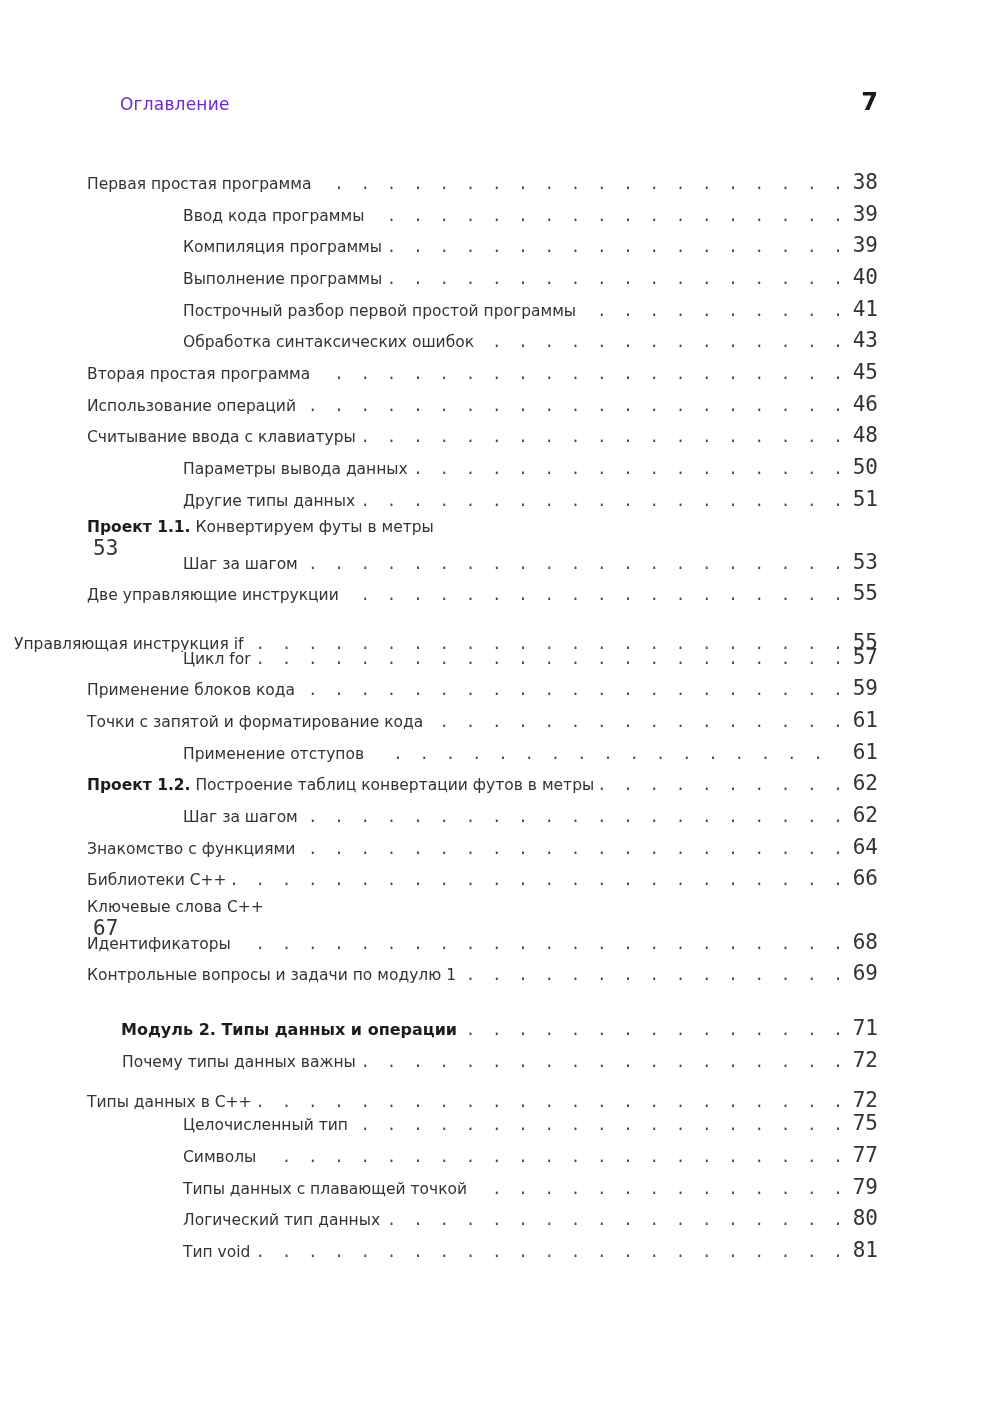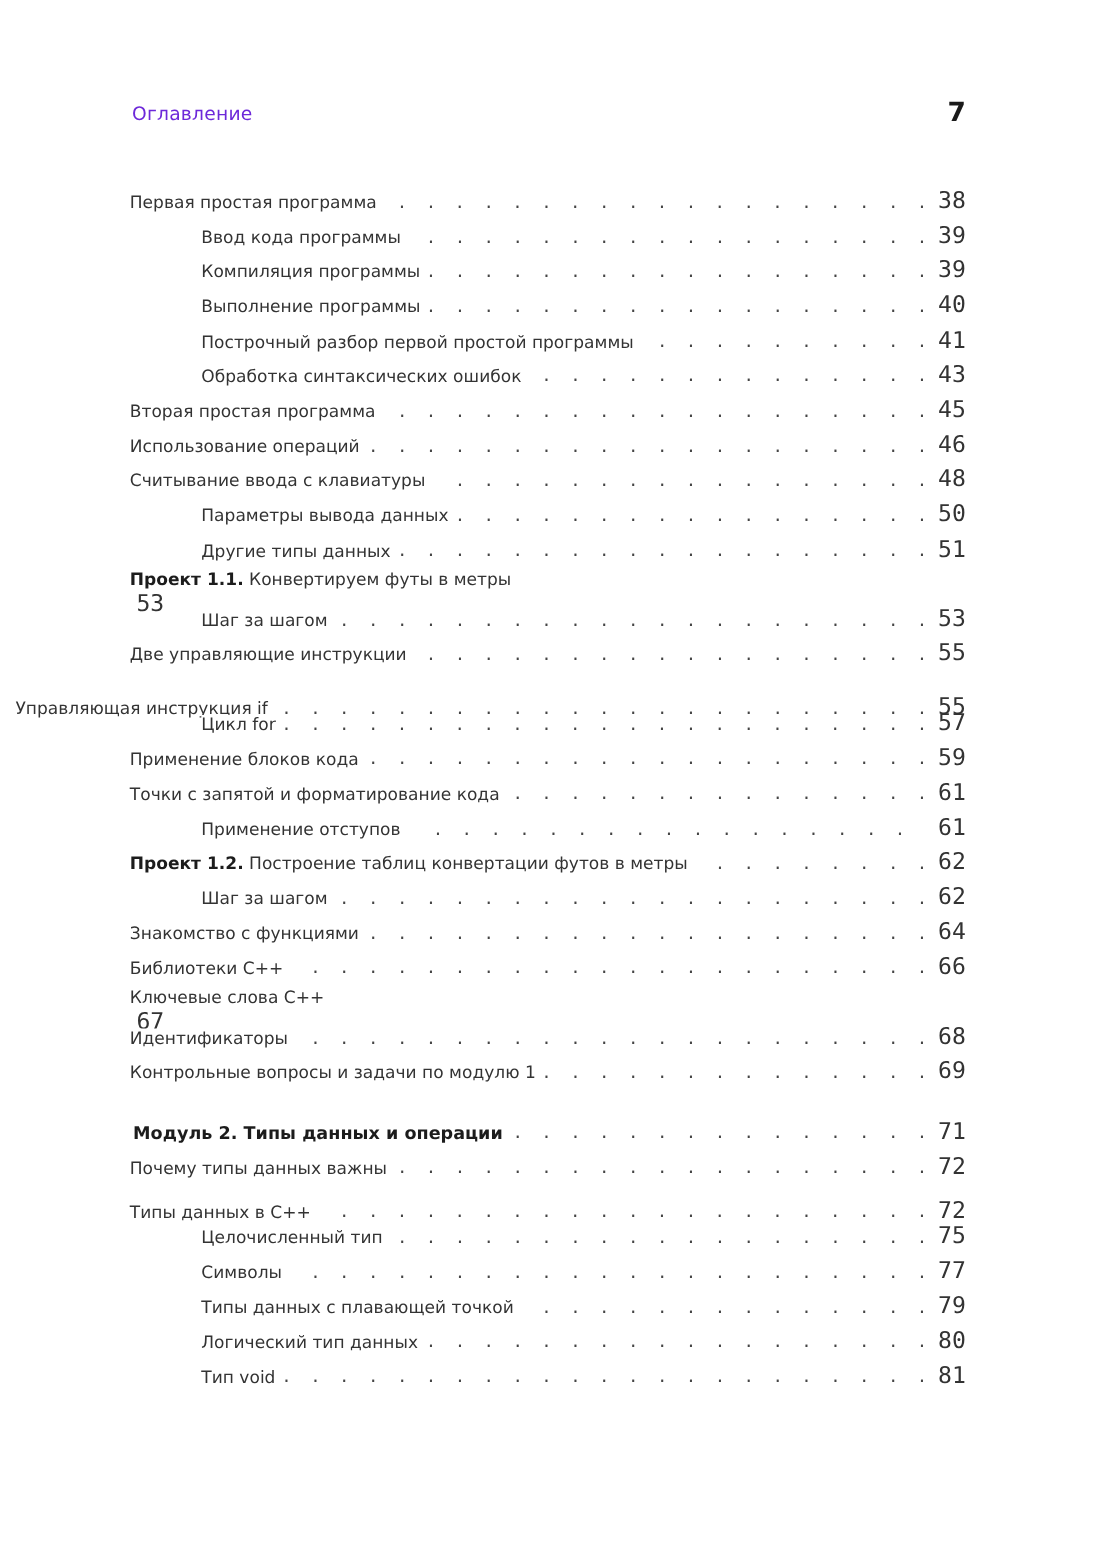--- a/index.html
+++ b/index.html
@@ -7,21 +7,21 @@
   .header-title { position:absolute; left:120px; top:94px; font-size:17px; color:#6d28d9; letter-spacing:0.2px; }
   .header-page { position:absolute; right:122px; top:88px; font-size:24px; font-weight:bold; color:#1a1a1a; }
   .toc { position:absolute; left:0; top:0; width:1000px; }
   .row { position:absolute; left:0; right:122px; height:24px; display:flex; align-items:baseline; font-size:15.5px; color:#333; }
   .row .title { white-space:nowrap; padding-right:6px; background:#fff; position:relative; z-index:2; }
   .row .title b { font-weight:bold; color:#1c1c1c; }
   .row .leader { flex:1; overflow:hidden; white-space:nowrap; font-family:"DejaVu Sans Mono", monospace; font-size:15px; letter-spacing:4.1px; color:#444; direction:rtl; text-align:left; }
   .row .page { font-family:"DejaVu Sans Mono", monospace; font-size:21px; padding-left:6px; color:#333; white-space:nowrap; }
   .row.lvl0 { padding-left:121px; }
   .row.lvl0 .title { font-weight:bold; color:#1c1c1c; font-size:16px; }
-  .row.lvl1 { padding-left:118px; }
+  .row.lvl1 { padding-left:87px; }
   .row.lvl2 { padding-left:183px; }
 </style>
 </head>
 <body>
 
 <div class="header-title">Оглавление</div>
 <div class="header-page">7</div>
 
 <div class="toc" id="toc">
     <div class="row lvl1" style="top: 170px;">
@@ -152,21 +152,21 @@
     <div class="row lvl1" style="top: 961.25px;">
       <span class="title"><span>Контрольные вопросы и задачи по модулю 1</span></span>
       <span class="leader">. . . . . . . . . . . . . . . . . . . . . . . . . . . . . . . . . . . . . . . . . . . . . . . . . . . . . . . . . . . . . . . . . . . . . . . . . . . . .</span>
       <span class="page">69</span>
     </div>
     <div class="row lvl0" style="top: 1016px;">
       <span class="title"><span>Модуль 2. Типы данных и операции</span></span>
       <span class="leader">. . . . . . . . . . . . . . . . . . . . . . . . . . . . . . . . . . . . . . . . . . . . . . . . . . . . . . . . . . . . . . . . . . . . . . . . . . . . .</span>
       <span class="page">71</span>
     </div>
-    <div class="row lvl1" style="top: 1047.7px;">
+    <div class="row lvl1" style="top: 1047.7px; margin-left: 35px;">
       <span class="title"><span>Почему типы данных важны</span></span>
       <span class="leader">. . . . . . . . . . . . . . . . . . . . . . . . . . . . . . . . . . . . . . . . . . . . . . . . . . . . . . . . . . . . . . . . . . . . . . . . . . . . .</span>
       <span class="page">72</span>
     </div>
     <div class="row lvl1" style="top: 1088px;">
       <span class="title"><span>Типы данных в C++</span></span>
       <span class="leader">. . . . . . . . . . . . . . . . . . . . . . . . . . . . . . . . . . . . . . . . . . . . . . . . . . . . . . . . . . . . . . . . . . . . . . . . . . . . .</span>
       <span class="page">72</span>
     </div>
     <div class="row lvl2" style="top: 1111.1px;">

